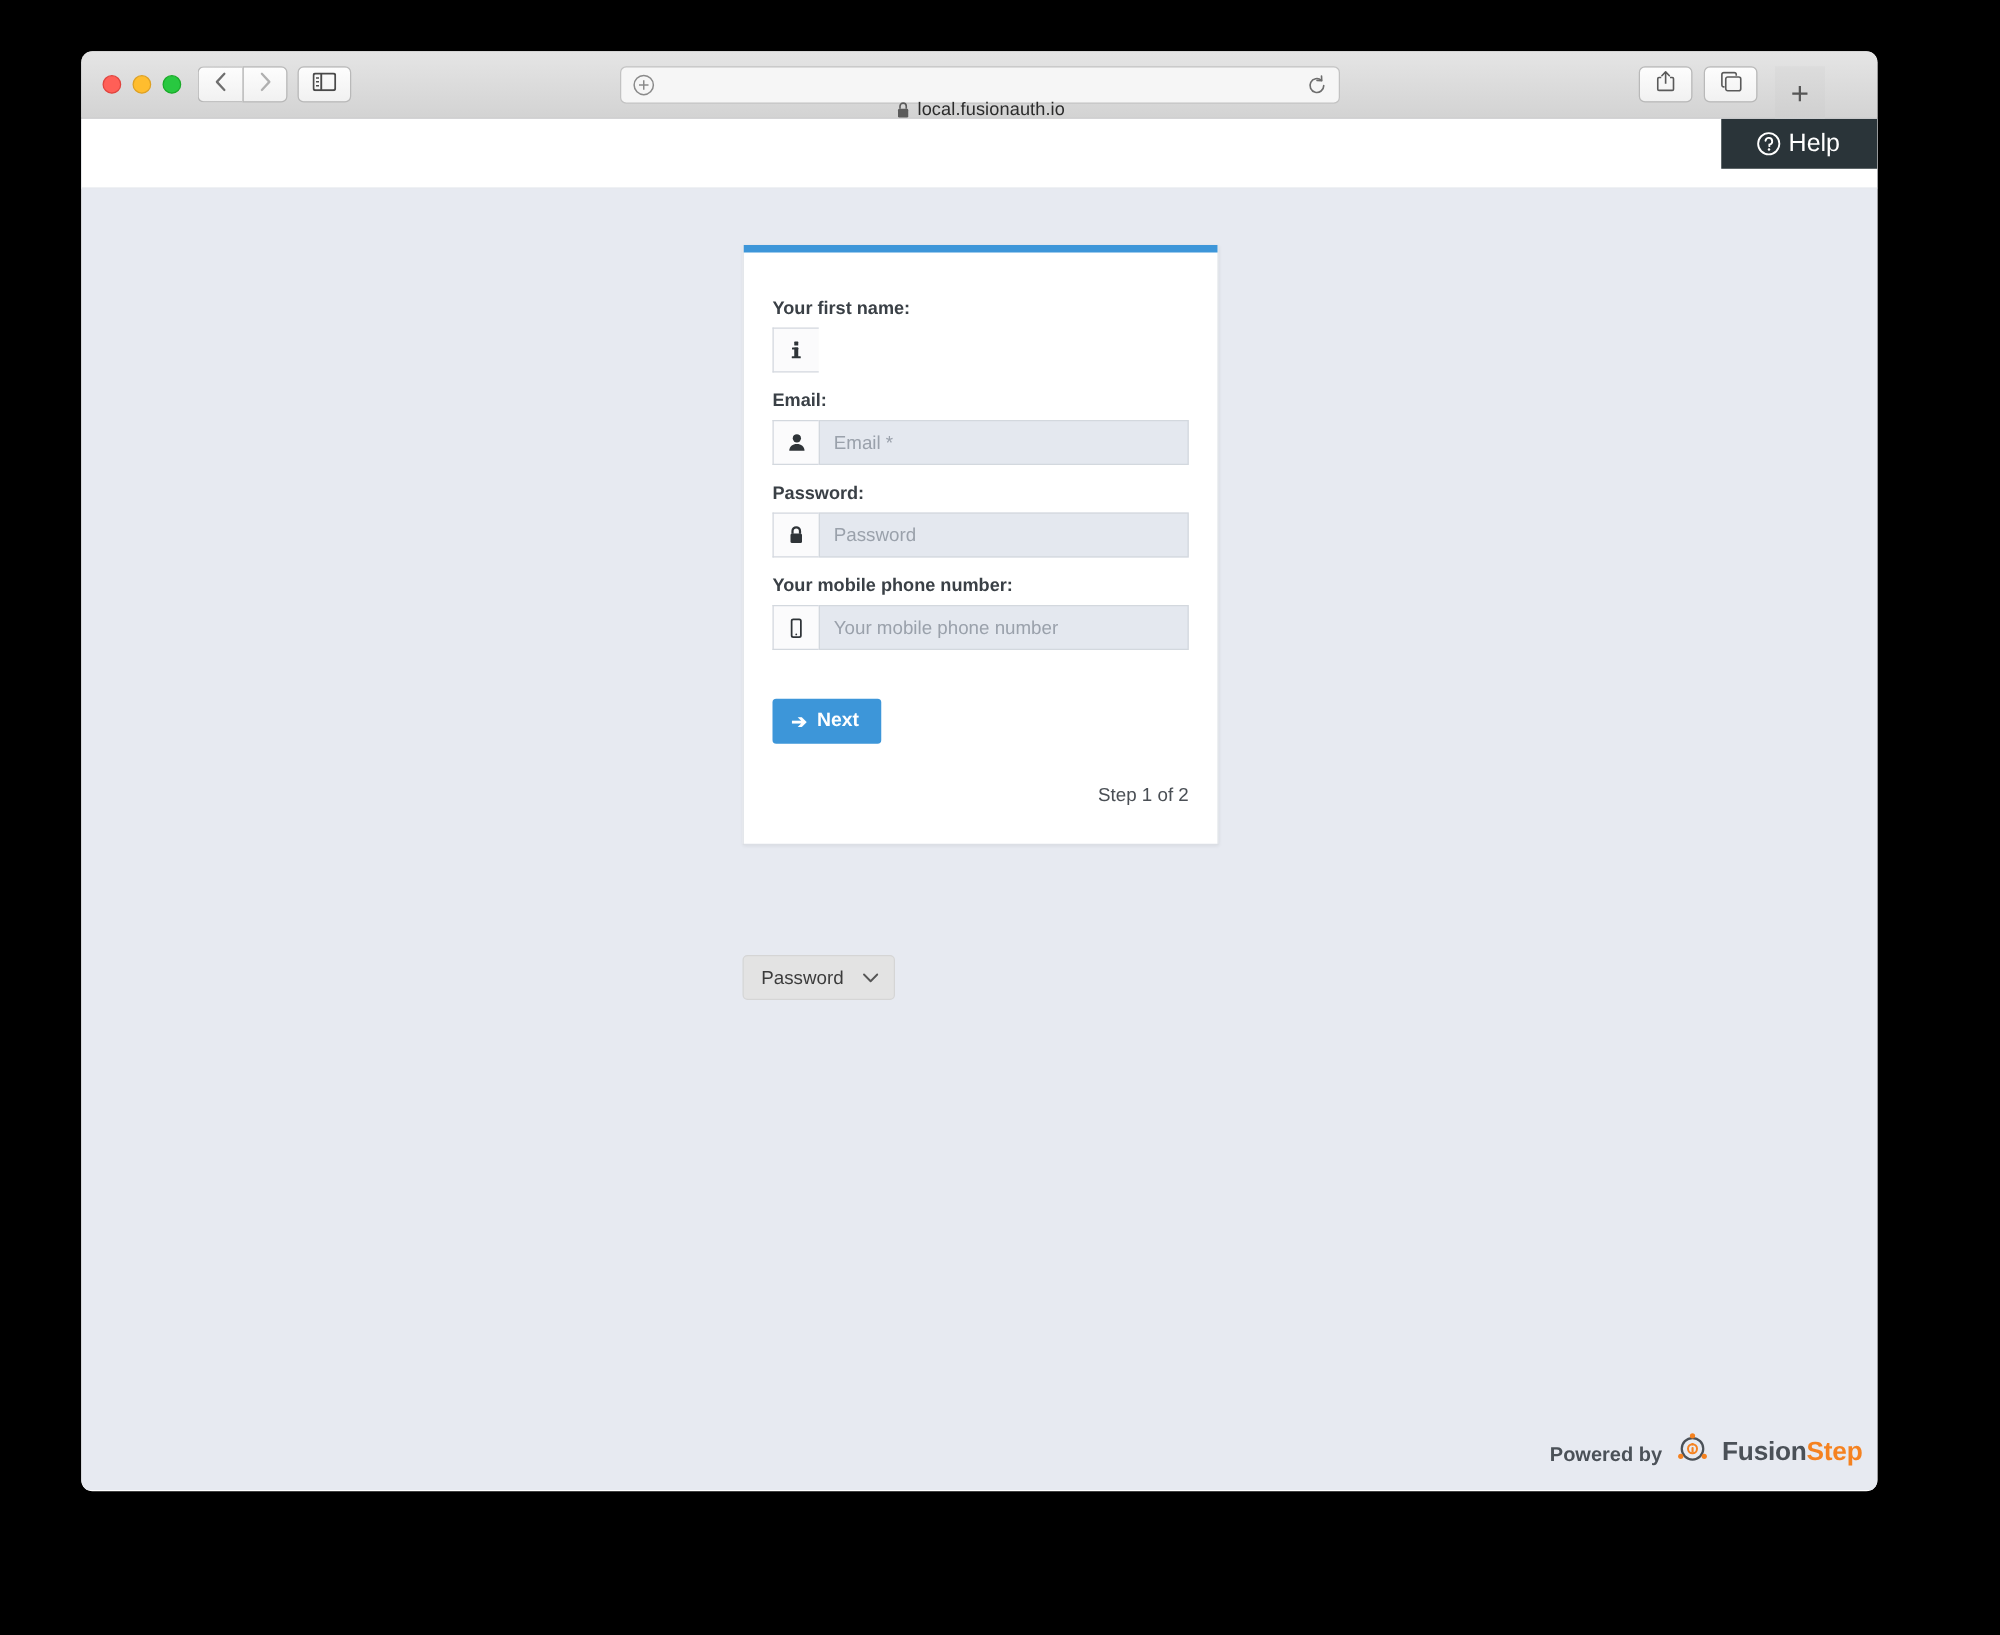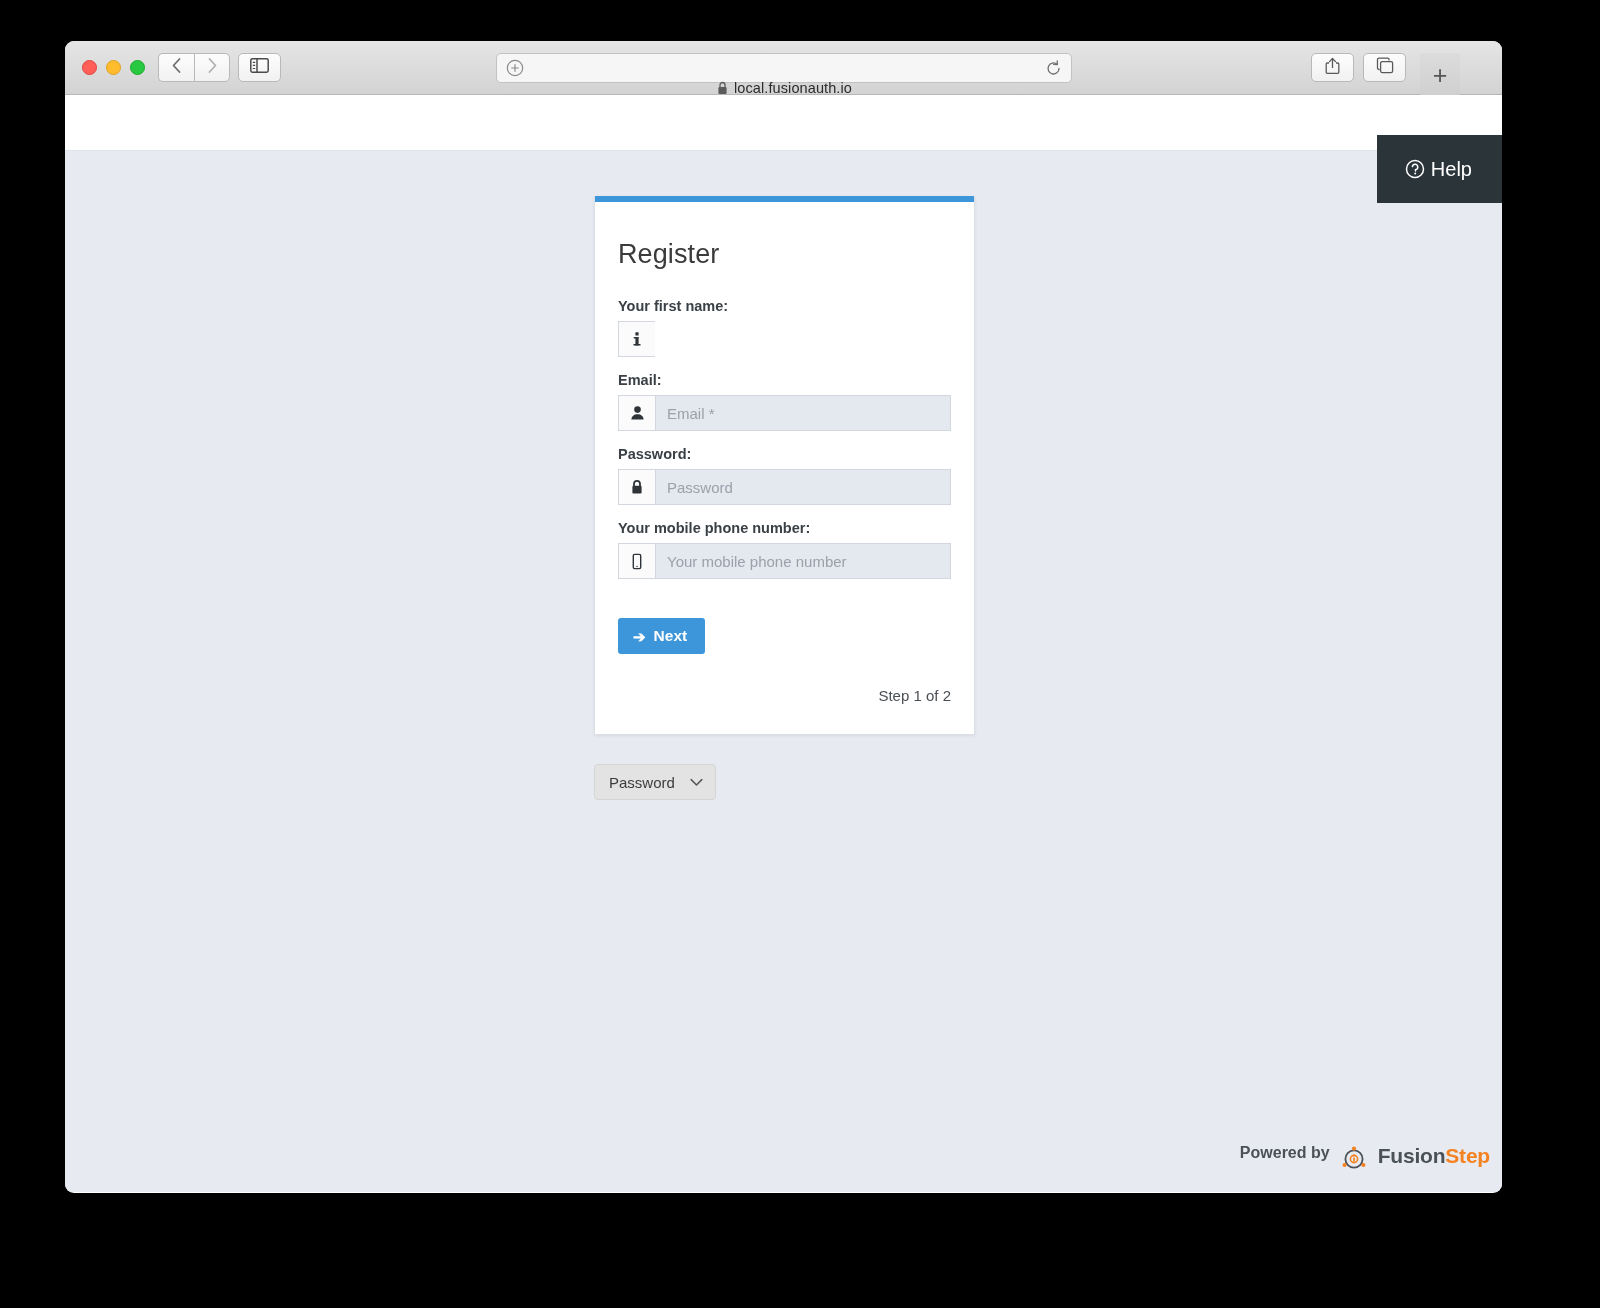--- a/index.html
+++ b/index.html
@@ -115,29 +115,28 @@
     position: relative;
     height: 56px;
     background: #ffffff;
     border-bottom: 1px solid #dfe3ea;
   }
 
   .help-box {
     position: absolute;
     right: 0;
     top: 0;
-    height: 68px;
+    height: 40px;
     background: #2a3439;
     color: #ffffff;
     display: flex;
     align-items: center;
     gap: 6px;
     padding: 0 30px 0 28px;
     font-size: 20px;
-    margin-top: 40px;
   }
   .help-icon { display: flex; align-items: center; }
 
   
   .card {
     position: absolute;
     left: 529px;
     top: 101px;
     width: 381px;
     background: #ffffff;
@@ -242,21 +241,21 @@
     cursor: pointer;
   }
   .lang-chevron { color: #565656; display: flex; align-items: center; }
 
   
   .powered {
     position: absolute;
     right: 12px;
     bottom: 18px;
     display: flex;
-    align-items: flex-start;
+    align-items: flex-end;
     gap: 9px;
     font-size: 16px;
     font-weight: bold;
     color: #4b5158;
     margin-left: 12px;
   }
   .fa-logo { display: flex; align-items: center; }
   .fa-word { font-size: 21px; font-weight: bold; letter-spacing: -0.2px; }
   .fa-word .fa-fusion { color: #4b5158; }
   .fa-word .fa-auth { color: #f58220; }
@@ -360,21 +359,20 @@
             <circle cx="10.2" cy="14.6" r="1" fill="#ffffff"></circle>
           </svg>
         </span>
         <span>Help</span>
       </div>
     </div>
 
     <div class="card">
       <div class="card-topbar"></div>
       <div class="card-inner">
-        <h1 class="card-title">Register</h1>
 
         
         <div class="field focused">
           <label class="field-label">Your first name:</label>
           <div class="input-group">
             <span class="input-addon">
               <svg width="14" height="16" viewBox="0 0 14 16">
                 <rect x="5.4" y="1.2" width="3.2" height="3.2" rx="0.5" fill="#2f3438"></rect>
                 <rect x="5.4" y="6" width="3.2" height="8.4" rx="0.5" fill="#2f3438"></rect>
                 <rect x="3.4" y="13" width="7.2" height="1.6" rx="0.4" fill="#2f3438"></rect>

